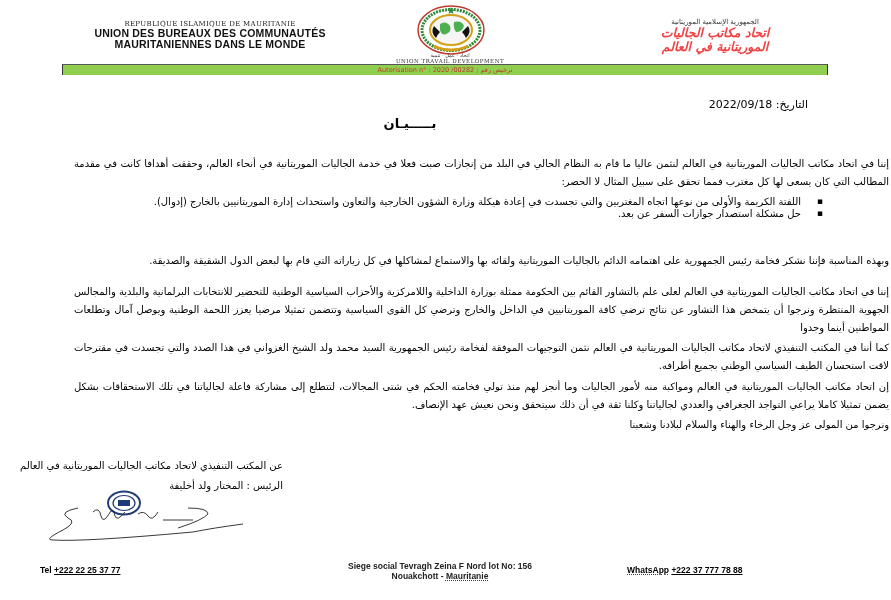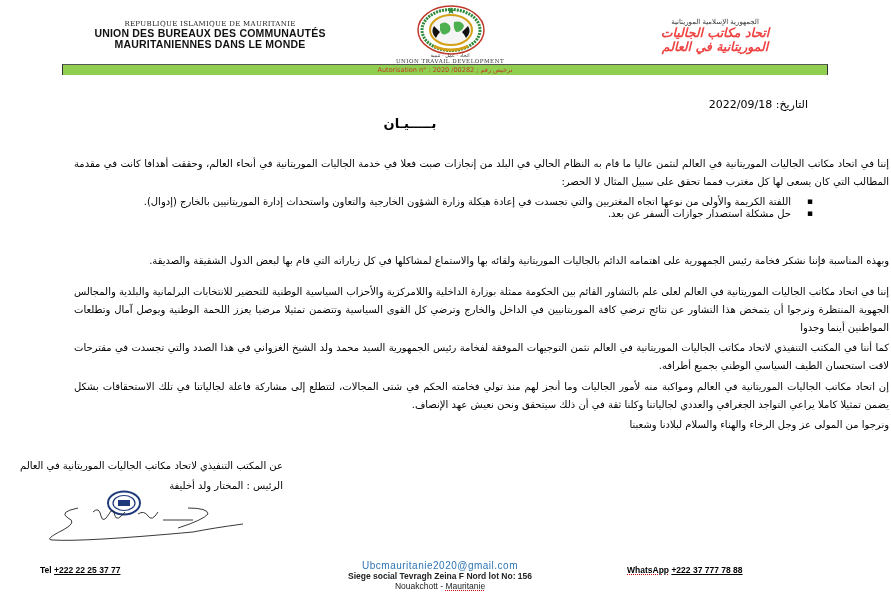--- a/index.html
+++ b/index.html
@@ -12,39 +12,39 @@
     .hdr-ar .small { font-size: 7px; color: #333; }
     .hdr-ar .big { font-family: "DejaVu Sans", sans-serif; font-weight: bold; font-size: 12.5px; line-height: 14px; color: #ef4444; font-style: italic; }
     .logo { left: 416px; top: 4px; width: 70px; height: 52px; }
     .logo-cap { left: 385px; top: 52px; width: 130px; text-align: center; font-family: "DejaVu Serif", serif; font-size: 5.5px; color: #333; letter-spacing: 0.5px; }
     .logo-cap .ar { font-size: 5px; display:block; }
     .auth-bar { left: 62px; top: 64px; width: 764px; height: 10px; background: #8fce4f; border-top: 1px solid #555; border-left: 1px solid #333; border-right: 1px solid #333; font-size: 6.5px; line-height: 10px; text-align: center; color: #c0392b; }
     .date { left: 608px; top: 98px; width: 200px; text-align: right; direction: rtl; font-size: 11px; }
     .title { left: 380px; top: 116px; width: 60px; text-align: center; font-weight: bold; font-size: 13px; direction: rtl; }
     .body-text { left: 30px; width: 815px; direction: rtl; text-align: justify; font-size: 10px; line-height: 18px; margin-left: 44px; }
     .p1 { top: 155px; }
-    .list { top: 196px; right: 78px; left: auto; width: 700px; direction: rtl; font-size: 10px; line-height: 11.5px; margin: 0; padding: 0; list-style: none; }
+    .list { top: 196px; right: 68px; left: auto; width: 700px; direction: rtl; font-size: 10px; line-height: 11.5px; margin: 0; padding: 0; list-style: none; }
     .list li { position: relative; padding-right: 22px; }
     .list li::before { content: "\25AA"; position: absolute; right: 0; top: 0; font-size: 9px; }
     .p2 { top: 252px; }
     .p3 { top: 283px; }
     .p4 { top: 339px; }
     .p5 { top: 378px; }
     .p6 { top: 416px; }
     .sign { left: 20px; top: 456px; direction: rtl; text-align: left; font-size: 10px; line-height: 20px; }
     .sign div { text-align: right; }
     .stamp { left: 106px; top: 490px; width: 36px; height: 26px; }
     .signature { left: 38px; top: 502px; width: 220px; height: 40px; }
     .footer { top: 565px; font-family: "Liberation Sans", sans-serif; font-size: 8.5px; font-weight: bold; text-align: center; }
     .tel { left: 40px; }
     .tel .num, .wa .num { text-decoration: underline; }
     .center-foot { left: 290px; top: 561px; width: 300px; text-align: center; font-family: "Liberation Sans", sans-serif; font-size: 8.5px; line-height: 10px; }
     .email { color: #2e75b6; font-size: 10px; letter-spacing: 0.5px; }
     .addr { font-weight: bold; color: #222; }
-    .city { font-weight: normal; color: #222; }
+    .city { font-weight: bold; color: #222; }
     .city .u { text-decoration: underline dotted #c00; }
     .wa { left: 627px; }
     .wa .lbl { text-decoration: underline dotted #c00; }
   </style>
 </head>
 <body>
 
 <div class="abs hdr-fr">
   <div class="small">REPUBLIQUE ISLAMIQUE DE MAURITANIE</div>
   <div class="big">UNION DES BUREAUX DES COMMUNAUTÉS</div>
@@ -113,20 +113,19 @@
     <path d="M150 6 q20 0 20 6 q-5 6 -30 14" fill="none" stroke="#222" stroke-width="0.9"></path>
     <path d="M125 18 l30 0" fill="none" stroke="#222" stroke-width="0.9"></path>
   </svg>
 </div>
 
 <div class="abs footer tel">
   <span>Tel </span><span class="num">+222 22 25 37 77</span>
 </div>
 
 <div class="abs center-foot">
-  <div class="email">Ubcmauritanie2020@gmail.com</div>
   <div class="addr">Siege social Tevragh Zeina F Nord lot No: 156</div>
   <div class="city"><span>Nouakchott - </span><span class="u">Mauritanie</span></div>
 </div>
 
 <div class="abs footer wa">
   <span class="lbl">WhatsApp</span>&nbsp;<span class="num">+222 37 777 78 88</span>
 </div>
 
 </body></html>

